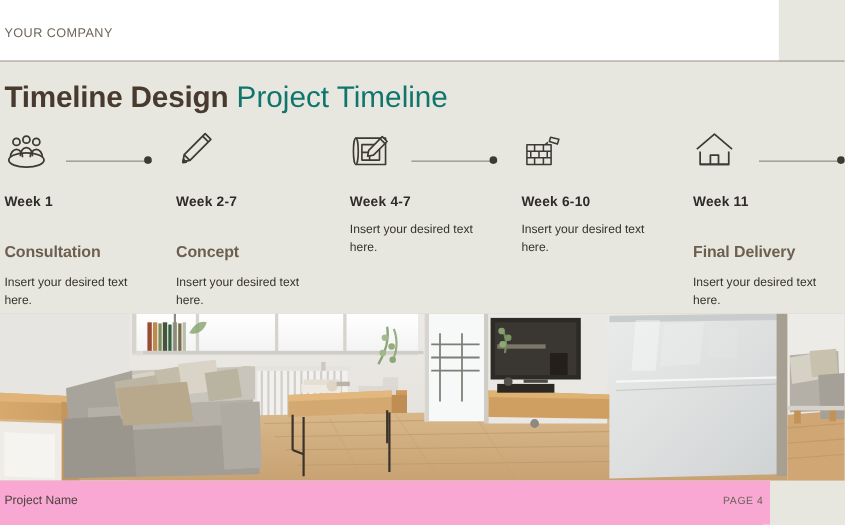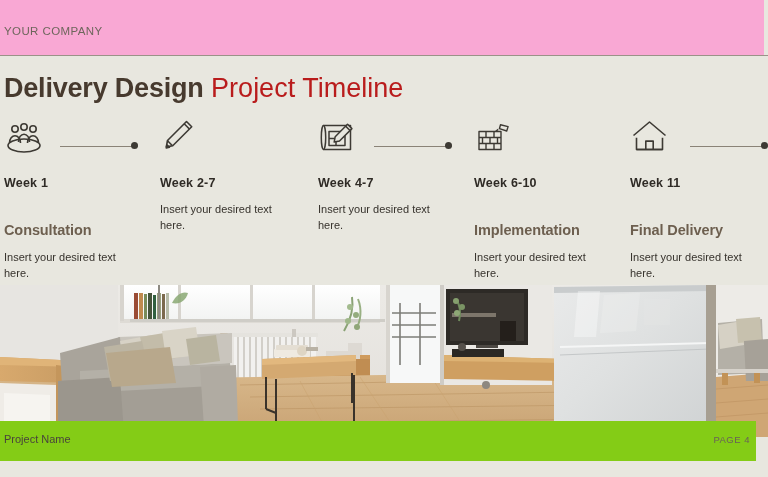--- a/index.html
+++ b/index.html
@@ -11,22 +11,22 @@
   }
   .slide {
     position: relative;
     width: 768px; height: 477px;
     background: #e8e7df;
   }
 
   
   .topbar {
     position: absolute; left: 0; top: 0;
-    width: 764px; height: 56px;
-    background: #f9a8d4;
+    width: 708px; height: 56px;
+    background: #ffffff;
   }
   .company {
     position: absolute; left: 4px; top: 25px;
     font-size: 11.5px;
     letter-spacing: 0.4px;
     color: #6e665c;
   }
   .divider {
     position: absolute; left: 0; top: 55px;
     width: 768px; height: 1px;
@@ -40,21 +40,21 @@
     white-space: nowrap;
     line-height: 34px;
   }
   .title .strong {
     font-weight: bold;
     color: #473a2e;
     letter-spacing: -0.2px;
   }
   .title .light {
     font-weight: normal;
-    color: #b91c1c;
+    color: #0f766e;
   }
 
   
   .timeline {
     position: absolute; left: 0; top: 118px;
     width: 647px; height: 165px;
   }
   .col {
     position: absolute;
     top: 0;
@@ -109,23 +109,23 @@
   .photo {
     position: absolute; left: 0; top: 285px;
     width: 768px; height: 152px;
     overflow: hidden;
     background: #d9d6d0;
   }
   .photo svg { display: block; }
 
   
   .footer {
-    position: absolute; left: 0; top: 421px;
-    width: 756px; height: 40px;
-    background: #84cc16;
+    position: absolute; left: 0; top: 437px;
+    width: 700px; height: 40px;
+    background: #f9a8d4;
   }
   .footer .proj {
     position: absolute; left: 4px; top: 12px;
     font-size: 11px;
     color: #4a443c;
   }
   .footer .page {
     position: absolute; right: 6px; top: 13px;
     font-size: 9.5px;
     letter-spacing: 0.5px;
@@ -136,21 +136,21 @@
 <body>
 
 <div class="slide">
 
   <div class="topbar">
     <div class="company">YOUR COMPANY</div>
   </div>
   <div class="divider"></div>
 
   <div class="title">
-    <span class="strong">Delivery Design</span><span class="light">&nbsp;</span><span class="light">Project Timeline</span>
+    <span class="strong">Timeline Design</span><span class="light">&nbsp;</span><span class="light">Project Timeline</span>
   </div>
 
   <div class="timeline">
 
     <div class="col" style="left:4px;">
       <div class="icon-wrap">
         <svg width="40" height="40" viewBox="0 0 40 40" fill="none" stroke="#3d3a34" stroke-width="1.6">
           <circle cx="11" cy="11" r="3.2"></circle>
           <circle cx="20" cy="9" r="3.2"></circle>
           <circle cx="29" cy="11" r="3.2"></circle>
@@ -176,20 +176,21 @@
           <path d="M24.2 5.8l5.2 5.2"></path>
           <path d="M7.3 22.5l5.2 5.2"></path>
           <path d="M6.3 29.9l3.1-.6-2.5-2.5z" fill="#3d3a34"></path>
         </svg>
       </div>
       <div class="connector" style="left:214px; width:78px;">
         <div class="line"></div>
         <div class="dot"></div>
       </div>
       <div class="week">Week 2-7</div>
+      <div class="phase">Concept</div>
       <div class="body">Insert your desired text here.</div>
     </div>
 
     <div class="col" style="left:318px;">
       <div class="icon-wrap">
         <svg width="40" height="40" viewBox="0 0 40 40" fill="none" stroke="#3d3a34" stroke-width="1.5" stroke-linejoin="round">
           <path d="M5.5 7.5h27v24h-27z"></path>
           <ellipse cx="5.5" cy="19.5" rx="2.2" ry="12" fill="#e8e7df"></ellipse>
           <path d="M11 13.5h16v14h-16z"></path>
           <path d="M11 20.5h7M18 20.5v7M22 13.5v5M22 18.5h5"></path>
@@ -210,21 +211,20 @@
         <svg width="40" height="40" viewBox="0 0 40 40" fill="none" stroke="#3d3a34" stroke-width="1.4" stroke-linejoin="round">
           <path d="M5 13.5h22v18h-22z"></path>
           <path d="M5 19.5h22M5 25.5h22"></path>
           <path d="M12 13.5v6M20 13.5v6M8.5 19.5v6M16 19.5v6M23.5 19.5v6M12 25.5v6M20 25.5v6"></path>
           <path d="M26.5 6.8l7.6 1.8-1.4 4.4-7.3-2.3z"></path>
           <path d="M24.2 11.4l-2.6 2.1"></path>
         </svg>
       </div>
 
       <div class="week">Week 6-10</div>
-      <div class="phase">Implementation</div>
       <div class="body">Insert your desired text here.</div>
     </div>
 
     <div class="col" style="left:630px;">
       <div class="icon-wrap">
         <svg width="40" height="40" viewBox="0 0 40 40" fill="none" stroke="#3d3a34" stroke-width="1.6" stroke-linejoin="round">
           <path d="M3.5 17.5L19.5 4l16 13.5"></path>
           <path d="M6.5 19.8v11.7h26V19.8"></path>
           <path d="M6.5 31.5h26"></path>
           <path d="M15.8 31.5v-8.4h7.4v8.4"></path>

